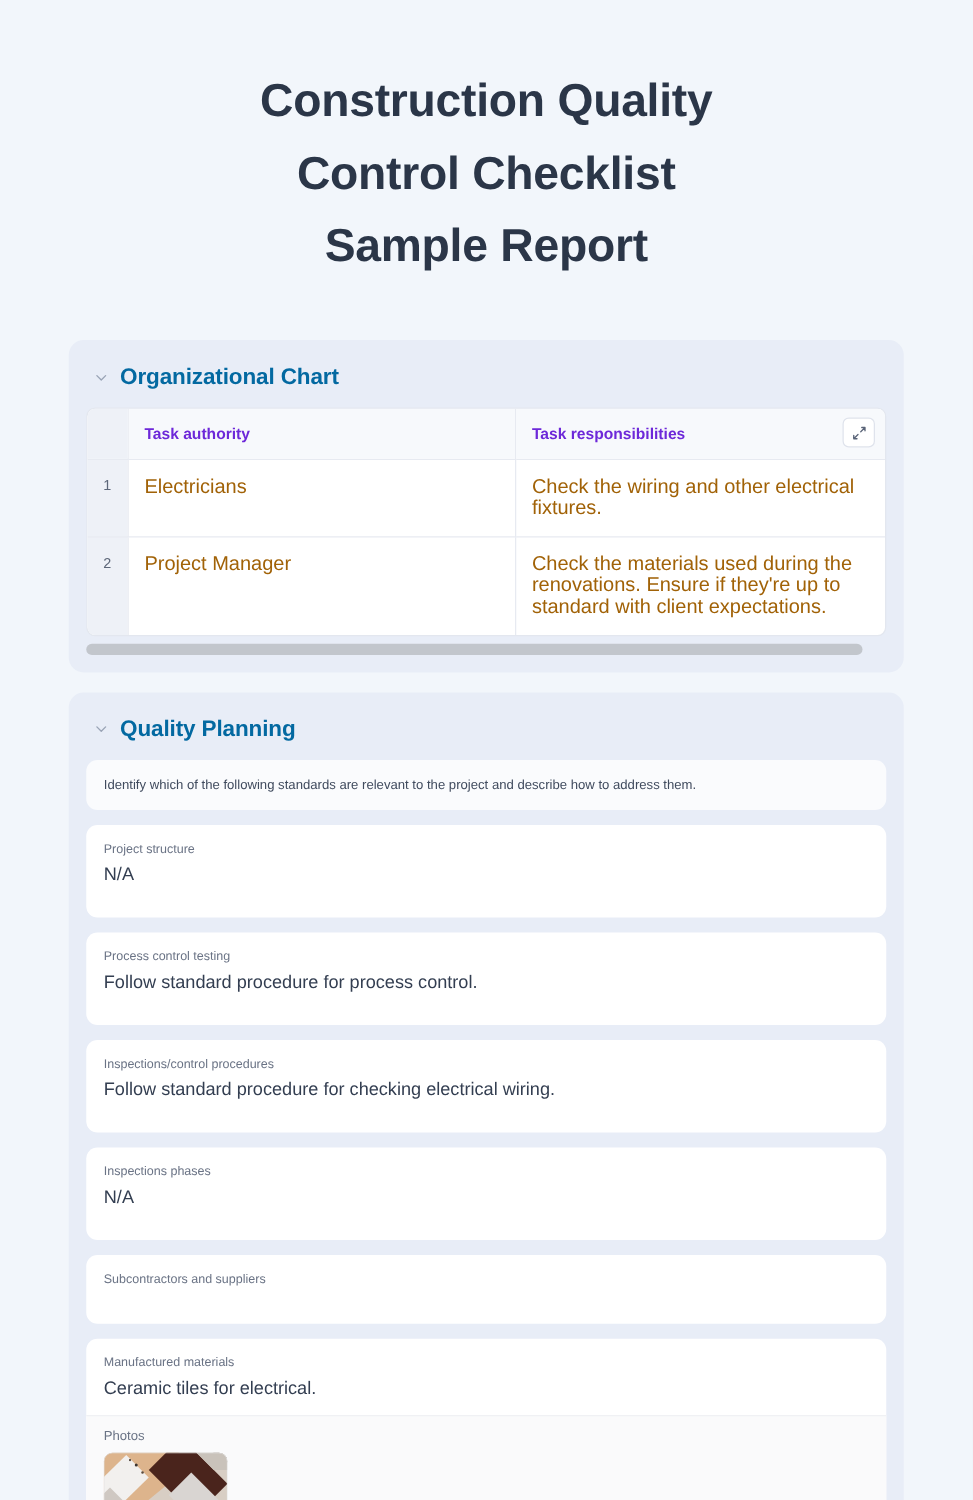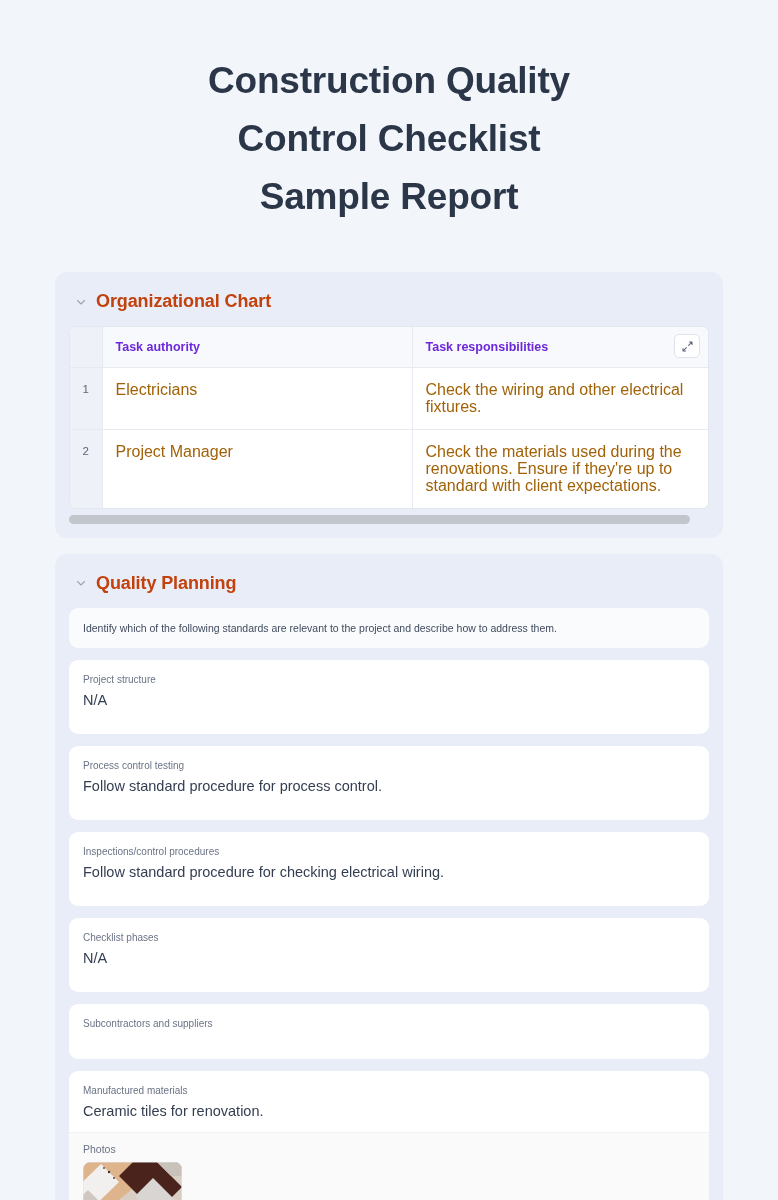--- a/index.html
+++ b/index.html
@@ -51,21 +51,21 @@
   .chevron-ic {
     width: 12px; height: 12px;
     display: block;
     flex: 0 0 auto;
     color: #9aa4b6;
   }
   .chevron-ic svg { display: block; }
   .section-title {
     font-size: 18px;
     font-weight: bold;
-    color: #c2410c;
+    color: #0369a1;
     letter-spacing: -0.1px;
   }
 
   
   .table-wrap {
     margin: 0 14px;
     background: #ffffff;
     border: 1px solid #e3e7ef;
     border-radius: 7px;
     overflow: hidden;
@@ -286,31 +286,31 @@
       <div class="field-label">Process control testing</div>
       <div class="field-value">Follow standard procedure for process control.</div>
     </div>
 
     <div class="field-card">
       <div class="field-label">Inspections/control procedures</div>
       <div class="field-value">Follow standard procedure for checking electrical wiring.</div>
     </div>
 
     <div class="field-card">
-      <div class="field-label">Checklist phases</div>
+      <div class="field-label">Inspections phases</div>
       <div class="field-value">N/A</div>
     </div>
 
     <div class="field-card">
       <div class="field-label">Subcontractors and suppliers</div>
     </div>
 
     <div class="field-card with-photos">
       <div class="field-label">Manufactured materials</div>
-      <div class="field-value">Ceramic tiles for renovation.</div>
+      <div class="field-value">Ceramic tiles for electrical.</div>
 
       <div class="photos-block">
         <div class="photos-label">Photos</div>
         <span class="photo-thumb">
           <svg width="99" height="72" viewBox="0 0 99 72">
             <defs>
               <clipPath id="thumbclip">
                   <rect x="0" y="0" width="99" height="72" rx="7"></rect>
                 </clipPath>
             </defs>

